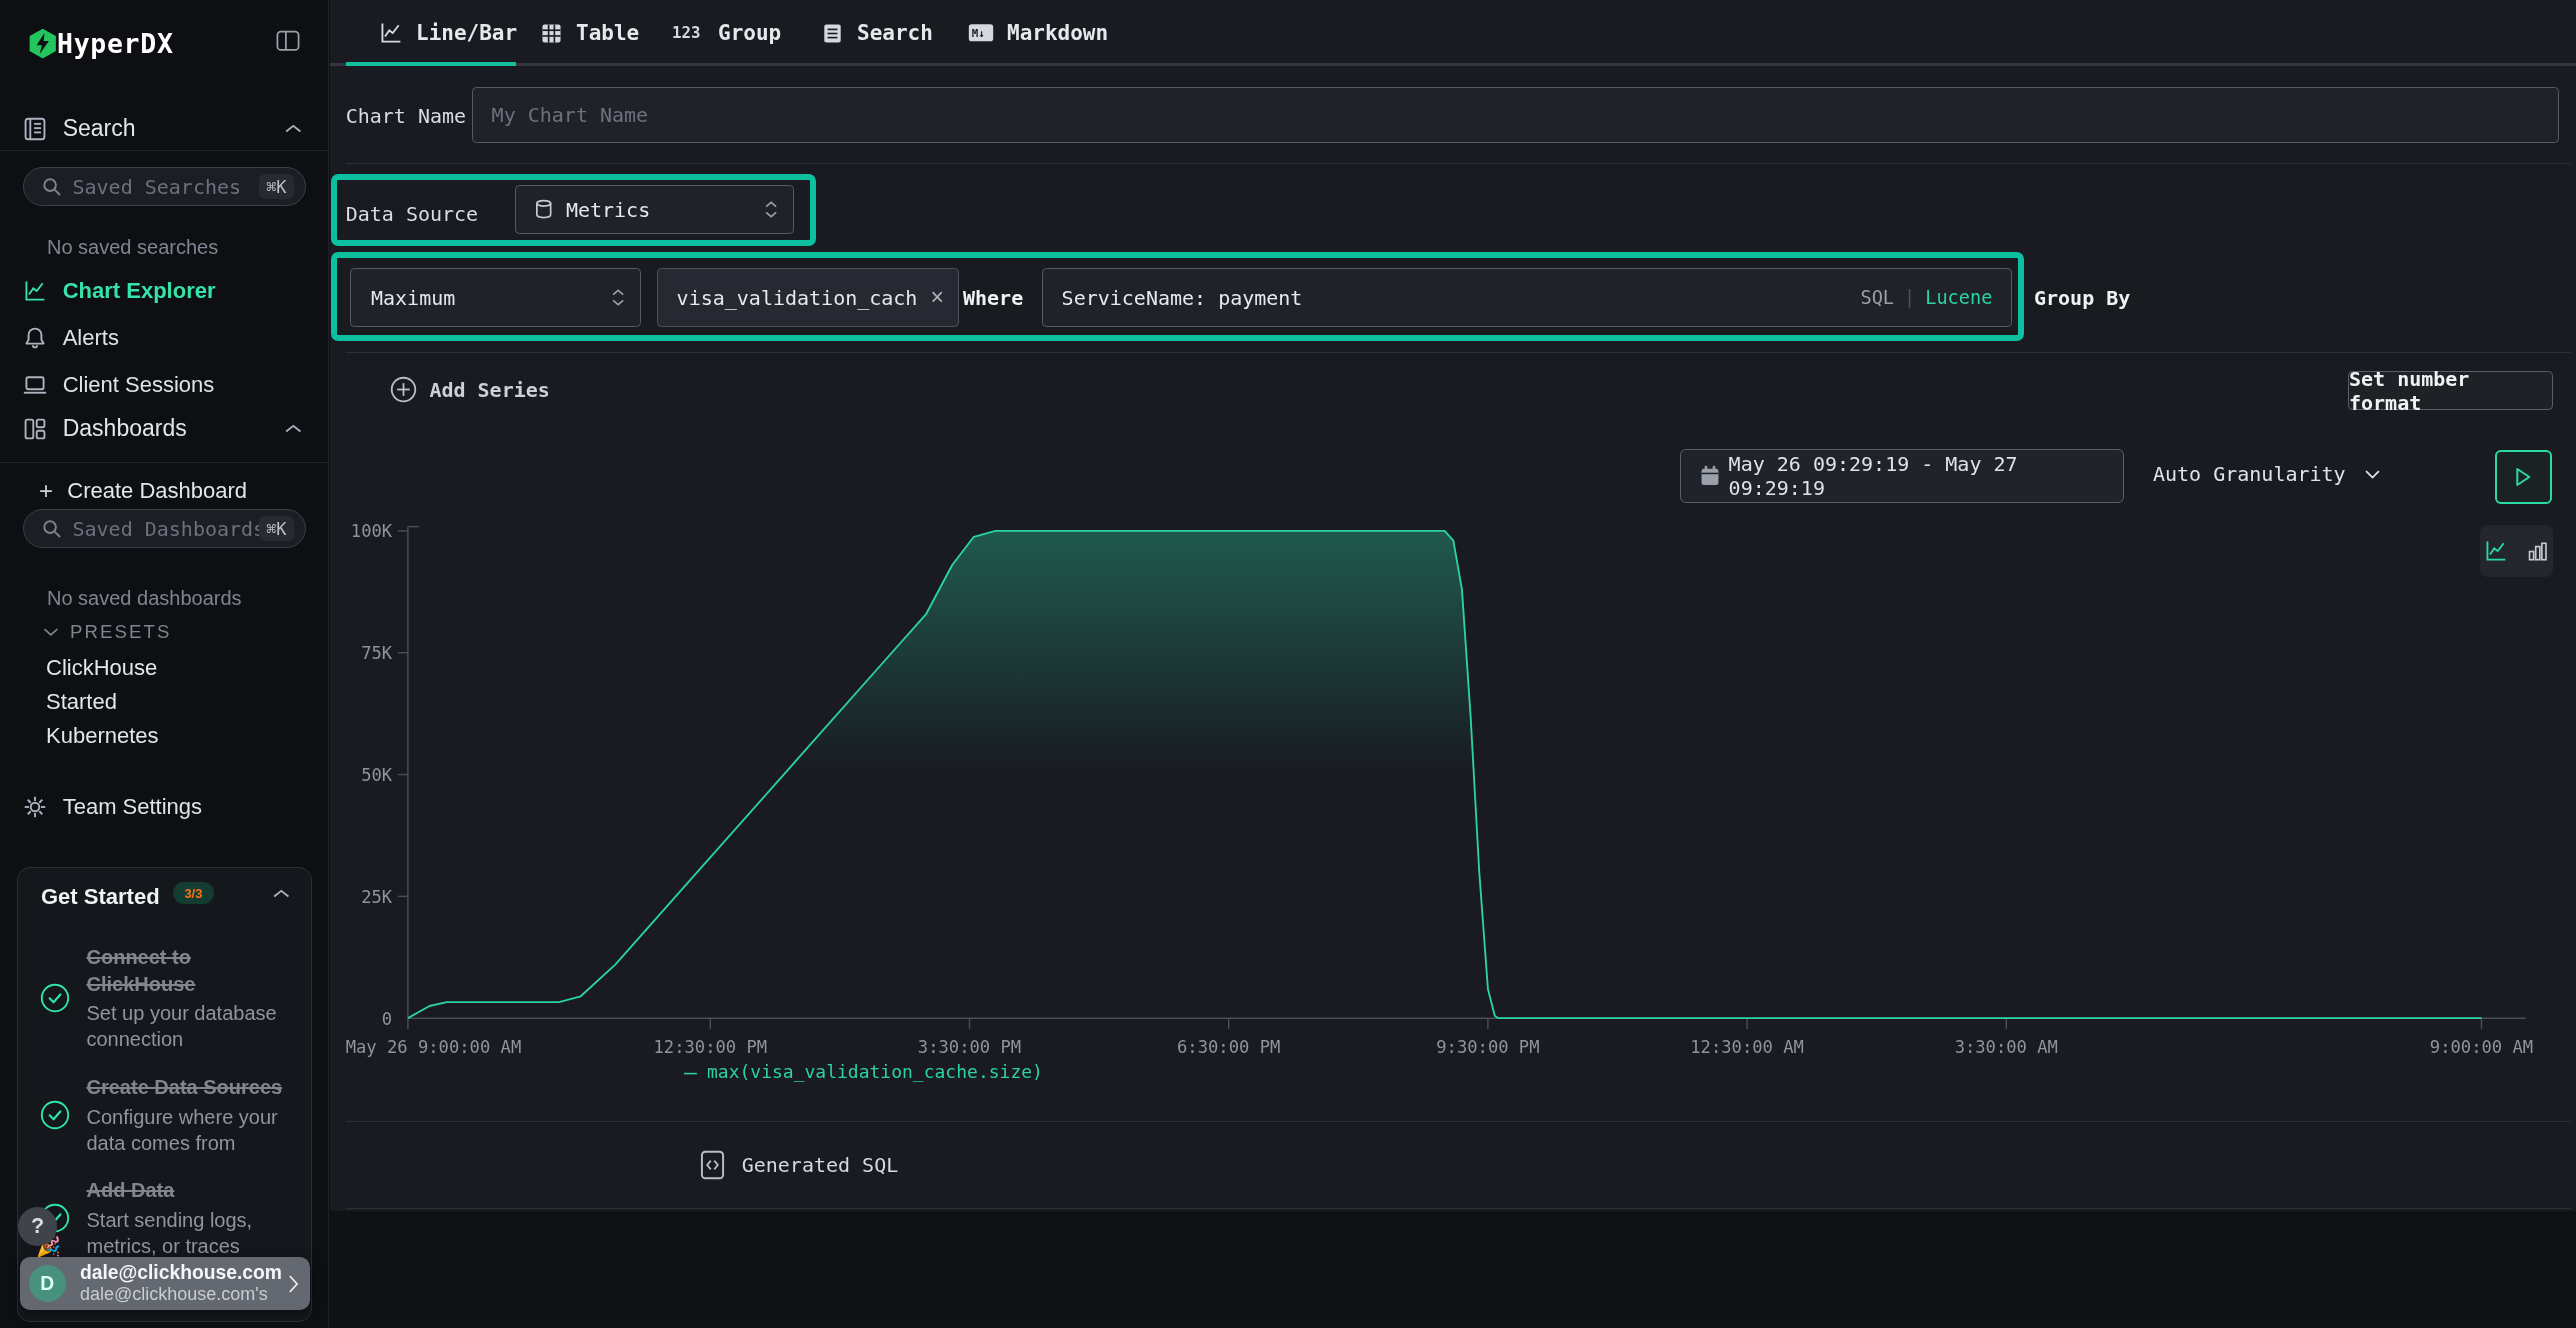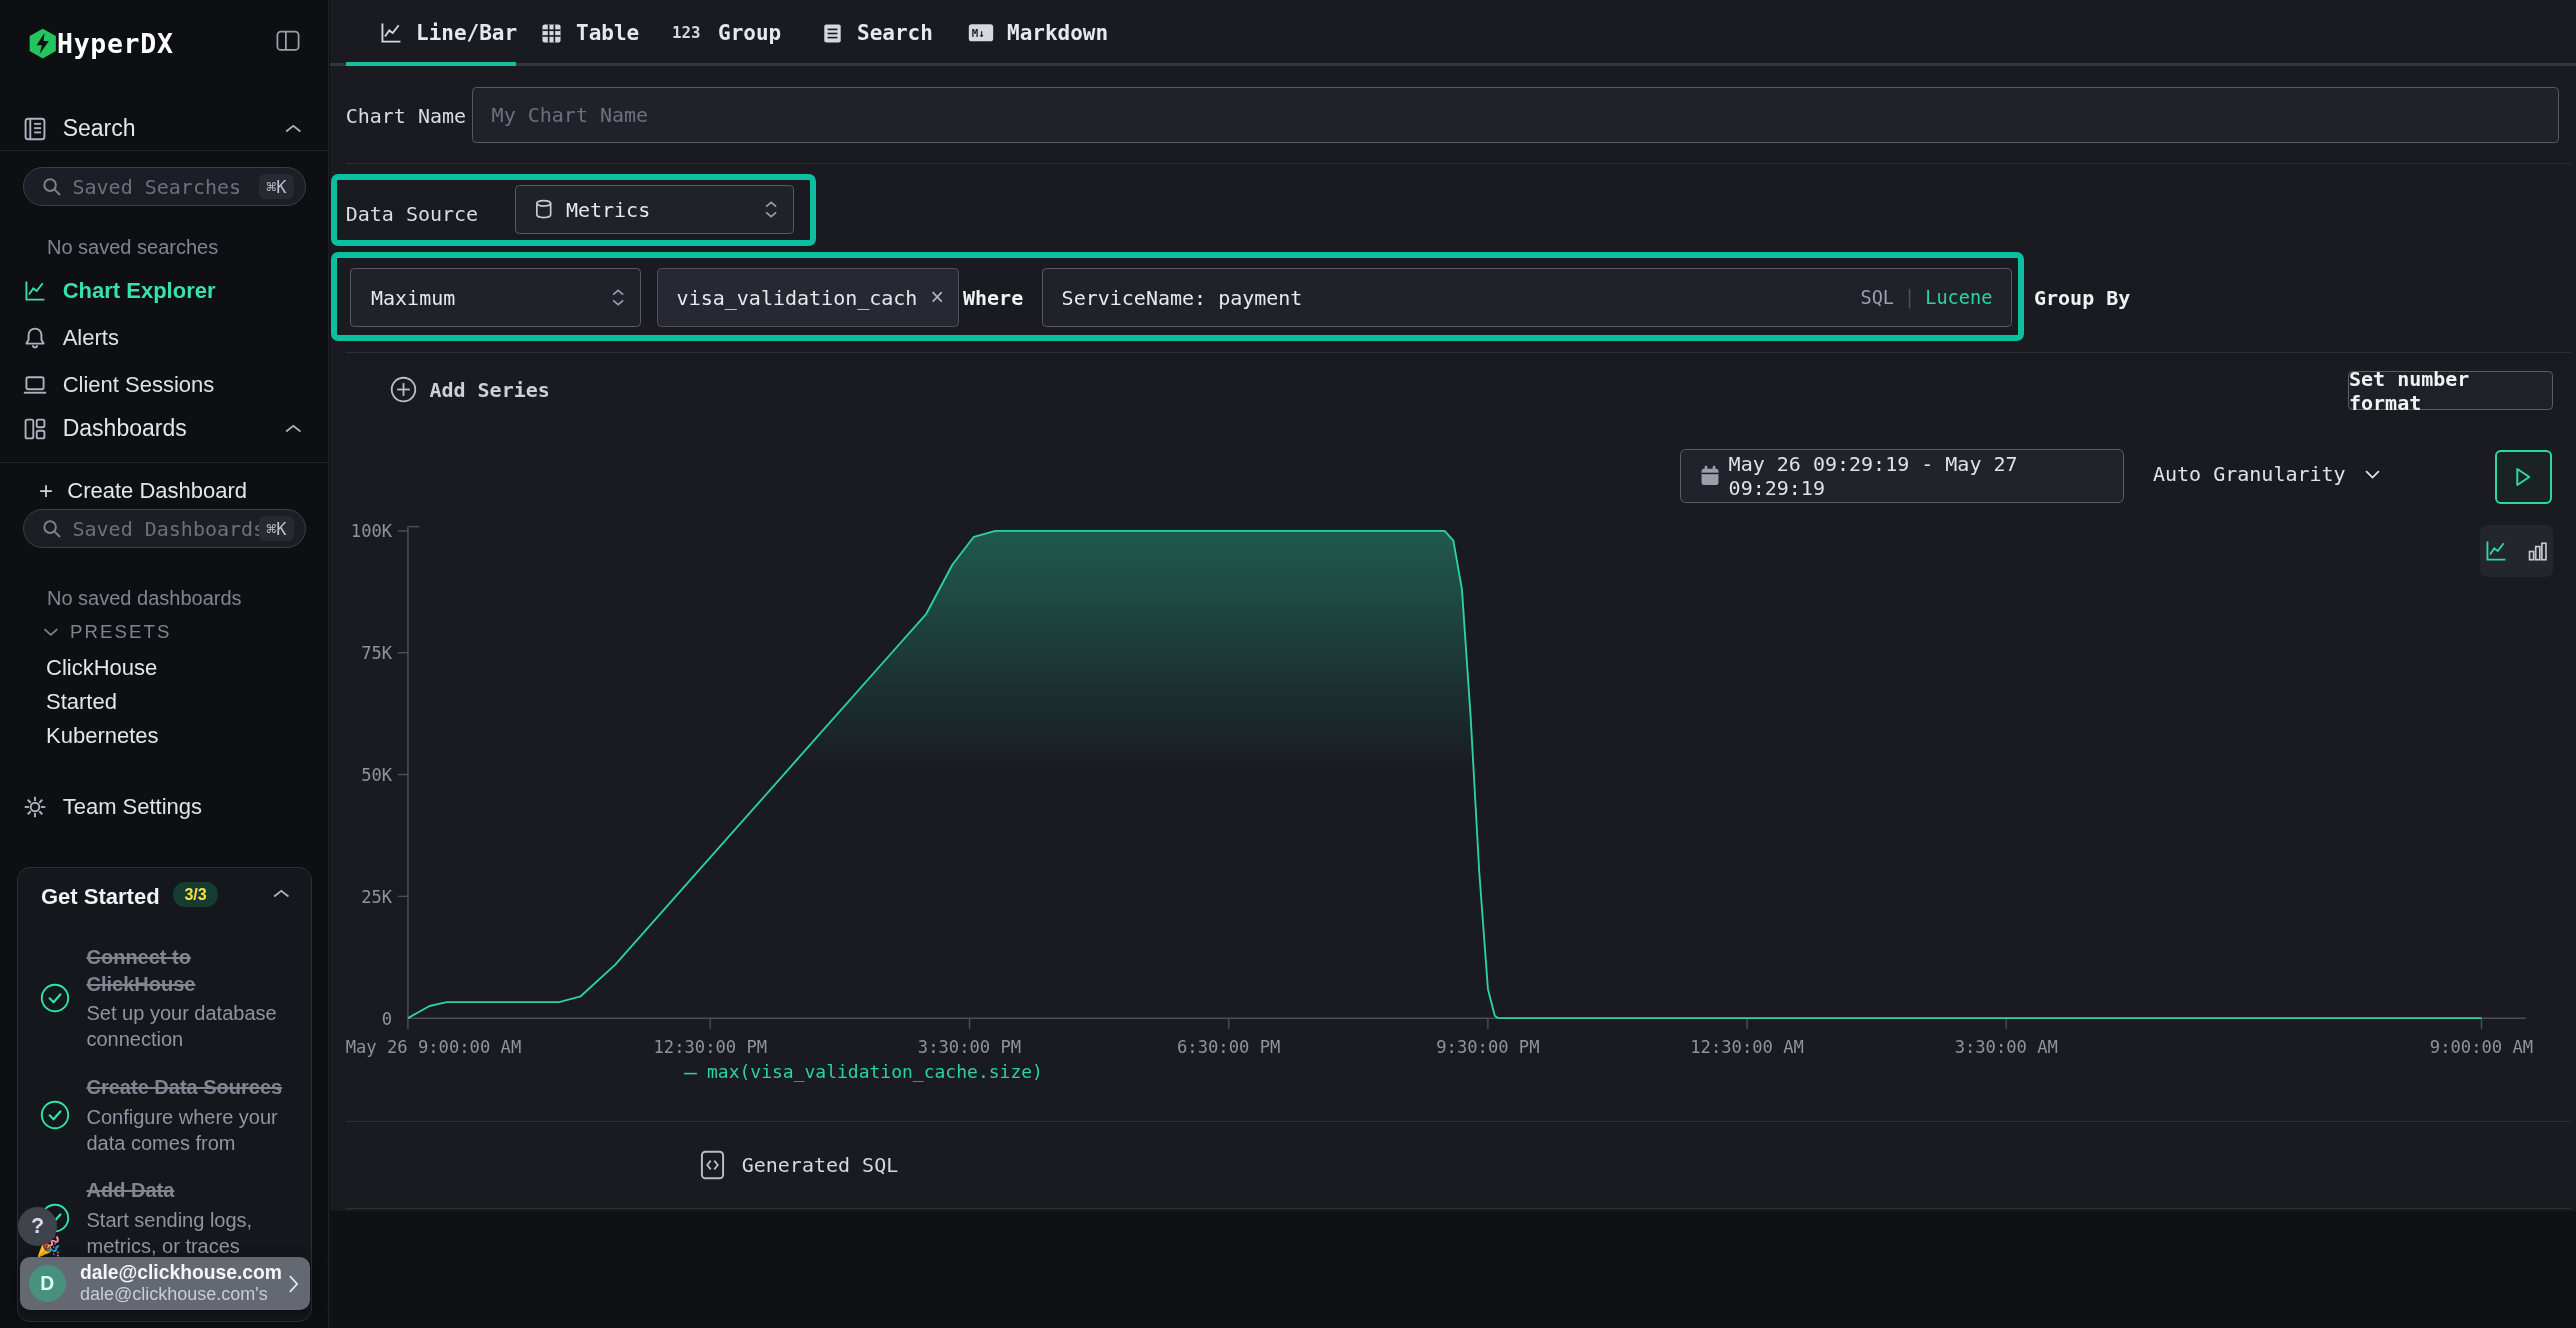--- a/index.html
+++ b/index.html
@@ -47,21 +47,21 @@
   .plus-item .pl{margin-left:39px;font-size:24px;color:#cfd3da;}
   .plus-item .lbl{margin-left:14.3px;font-size:22px;color:#e3e6eb;}
   .presets-head{position:absolute;left:43px;display:flex;align-items:center;cursor:pointer;color:#7f8590;}
   .presets-head .lbl{margin-left:11.4px;font-size:18.6px;letter-spacing:2.1px;}
   .preset-item{position:absolute;left:46px;font-size:22px;color:#e3e6eb;cursor:pointer;}
 
   
   #gscard{position:absolute;left:17px;top:867px;width:295px;height:455px;border:0.7px solid #2b2f37;border-radius:13px;background:#14171c;overflow:hidden;}
   .gs-head{position:relative;height:54px;}
   .gs-title{position:absolute;left:23px;top:15.7px;font-size:22px;font-weight:bold;color:#f0f2f6;}
-  .gs-badge{position:absolute;left:155px;top:14.3px;background:#143c30;color:#fde047;border-radius:12px;padding:3.6px 11.4px;font-size:16px;font-weight:bold;}
+  .gs-badge{position:absolute;left:155px;top:14.3px;background:#143c30;color:#f97316;border-radius:12px;padding:3.6px 11.4px;font-size:13px;font-weight:bold;}
   .gs-chev{position:absolute;right:20px;top:20px;display:flex;cursor:pointer;}
   .gs-item{position:relative;display:flex;align-items:center;padding:0 17px 0 21.5px;margin-top:21.5px;}
   .gs-check{flex:0 0 30px;margin-right:17px;display:flex;}
   .gs-texts{flex:1;}
   .gs-t{font-size:20px;font-weight:bold;color:#80858f;text-decoration:line-through;line-height:27px;}
   .gs-d{font-size:20px;color:#8f95a0;line-height:26px;margin-top:2.9px;}
   .gs-emoji{position:absolute;left:36px;top:1234px;font-size:20px;z-index:2;}
 
   .help-circle{position:absolute;left:18px;top:1207px;width:39px;height:39px;border-radius:50%;background:#3f434c;display:flex;align-items:center;justify-content:center;font-size:21.5px;font-weight:bold;color:#d9dce2;cursor:pointer;z-index:3;}
   #usercard{position:absolute;left:20px;top:1257px;width:290px;height:53px;border-radius:10px;background:rgba(122,127,137,0.78);display:flex;align-items:center;cursor:pointer;z-index:4;box-shadow:0 2.9px 13px rgba(0,0,0,.45);}

